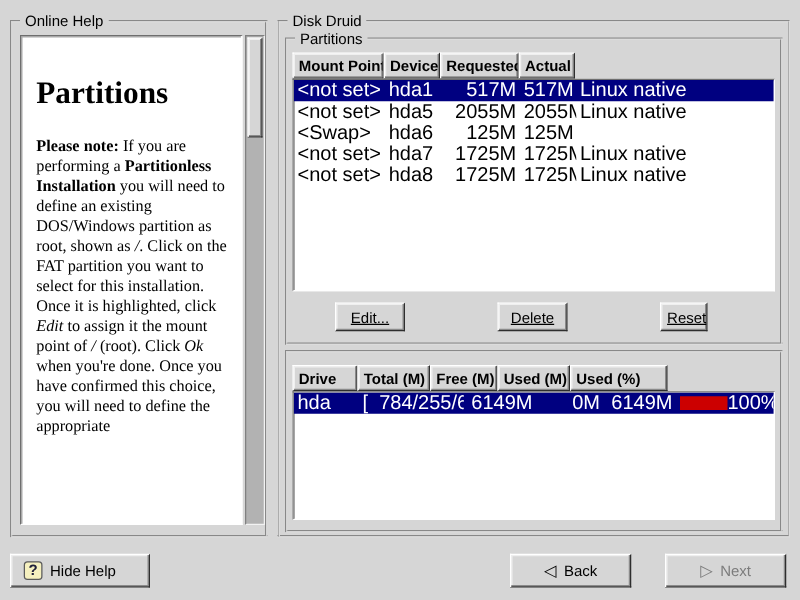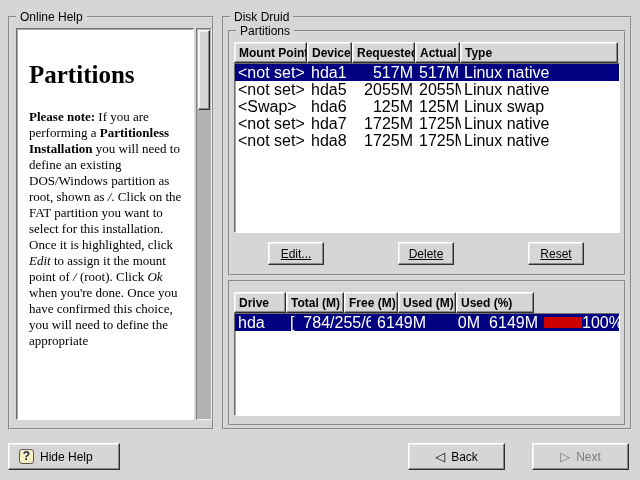--- a/index.html
+++ b/index.html
@@ -81,21 +81,21 @@
   .used-bar { width:38px; height:11px; background:var(--bar); flex:none; }
 
   
   .btn {
     position:absolute; display:flex; align-items:center; justify-content:center;
     gap:6px; font-size:12px; cursor:default; white-space:nowrap;
   }
   .btn .ulabel { text-decoration:underline; }
   #edit-btn   { left:38px;  top:210px; width:56px; height:23px; }
   #delete-btn { left:168px; top:210px; width:56px; height:23px; }
-  #reset-btn  { left:298px; top:210px; width:56px; height:23px; }
+  #reset-btn  { left:298px; top:210px; width:38px; height:23px;justify-content:flex-end; }
 
   #hide-help-btn { left:8px;   top:443px; width:112px; height:27px; justify-content:flex-start; padding-left:10px; }
   #back-btn      { left:408px; top:443px; width:97px;  height:27px; }
   #next-btn      { left:532px; top:443px; width:97px;  height:27px; }
   #next-btn.disabled { color:#7c7c7c; }
 
   .help-icon {
     display:inline-block; width:15px; height:15px;
     background:#f5f0bf; border:1px solid #5a5a5a; border-radius:3px;
     font-weight:bold; font-size:12px; line-height:13px; text-align:center;
@@ -126,21 +126,20 @@
   <div class="frame" id="disk-druid">
     <span class="frame-label">Disk Druid</span>
 
     <div class="frame" id="partitions-frame">
       <span class="frame-label">Partitions</span>
       <div class="tbl-header">
           <div class="hcell raised" style="width: 73px;">Mount Point</div>
           <div class="hcell raised" style="width: 45px;">Device</div>
           <div class="hcell raised" style="width: 63px;">Requested</div>
           <div class="hcell raised" style="width: 45px;">Actual</div>
-          <div class="hcell raised" style="width: 158px;">Type</div>
         </div>
       <div class="list sunken" id="partitions-list">
           <div class="lrow sel">
             <span class="cell l" style="width: 73px;">&lt;not set&gt;</span>
             <span class="cell l" style="width: 45px;">hda1</span>
             <span class="cell r" style="width: 63px;">517M</span>
             <span class="cell r" style="width: 45px;">517M</span>
             <span class="cell l" style="width: 158px;">Linux native</span>
           </div>
           <div class="lrow">
@@ -148,21 +147,20 @@
             <span class="cell l" style="width: 45px;">hda5</span>
             <span class="cell r" style="width: 63px;">2055M</span>
             <span class="cell r" style="width: 45px;">2055M</span>
             <span class="cell l" style="width: 158px;">Linux native</span>
           </div>
           <div class="lrow">
             <span class="cell l" style="width: 73px;">&lt;Swap&gt;</span>
             <span class="cell l" style="width: 45px;">hda6</span>
             <span class="cell r" style="width: 63px;">125M</span>
             <span class="cell r" style="width: 45px;">125M</span>
-            <span class="cell l" style="width: 158px;">Linux swap</span>
           </div>
           <div class="lrow">
             <span class="cell l" style="width: 73px;">&lt;not set&gt;</span>
             <span class="cell l" style="width: 45px;">hda7</span>
             <span class="cell r" style="width: 63px;">1725M</span>
             <span class="cell r" style="width: 45px;">1725M</span>
             <span class="cell l" style="width: 158px;">Linux native</span>
           </div>
           <div class="lrow">
             <span class="cell l" style="width: 73px;">&lt;not set&gt;</span>

